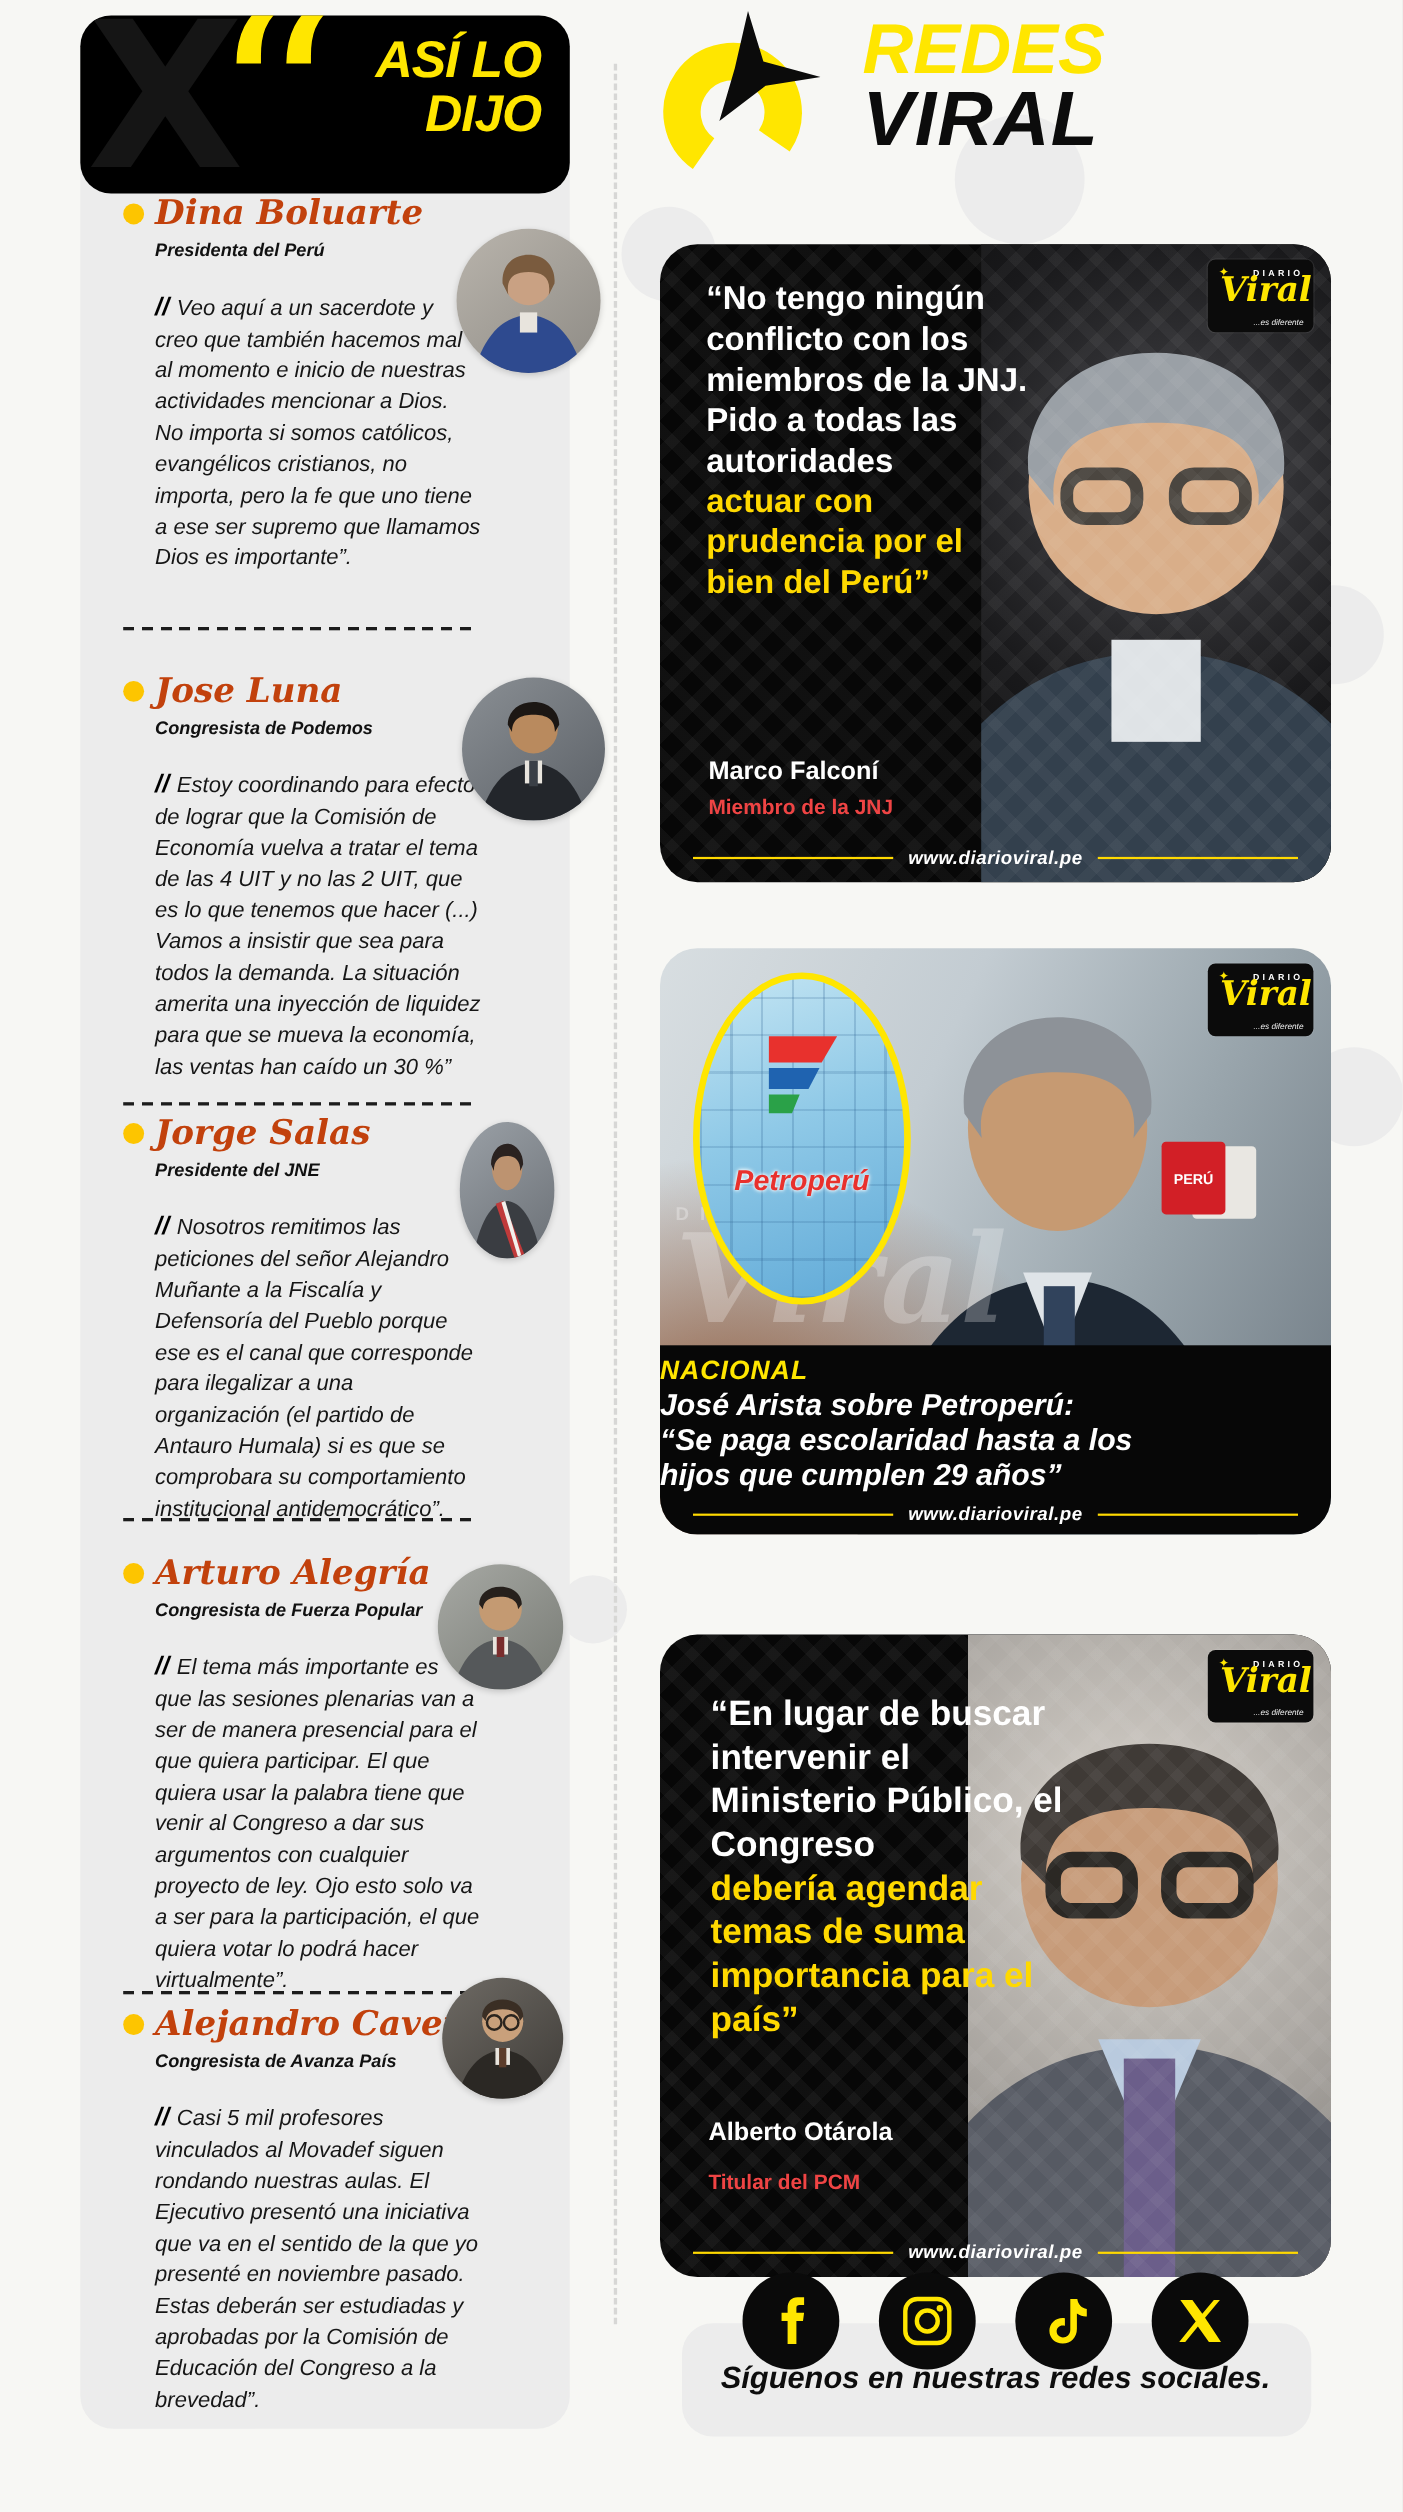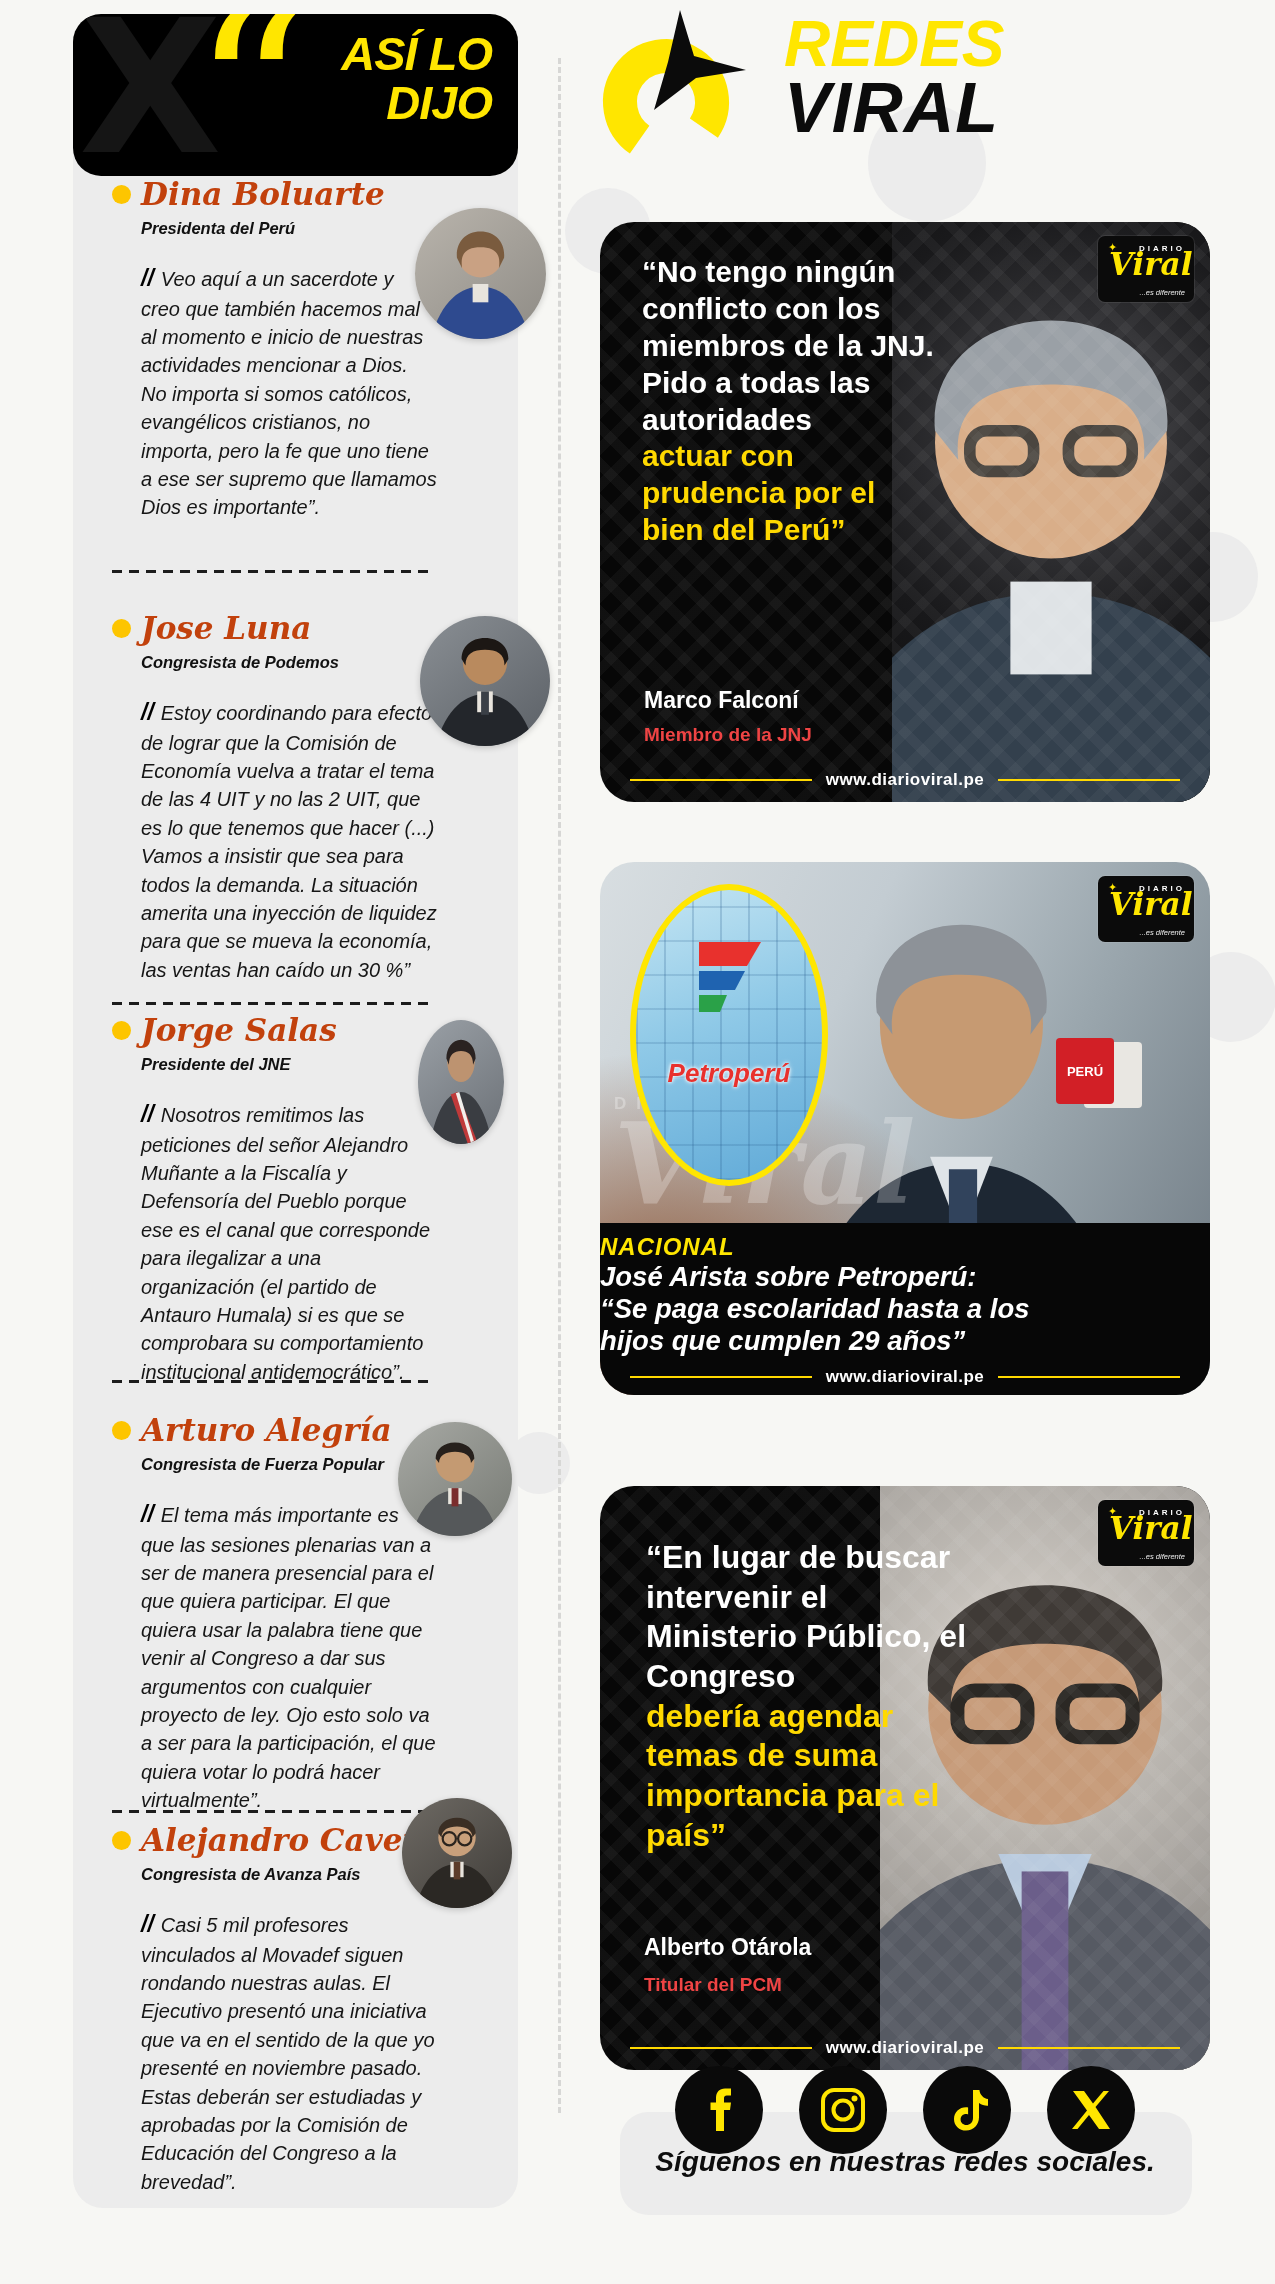--- a/index.html
+++ b/index.html
@@ -59,26 +59,26 @@
   .cphoto svg{display:block;width:100%;height:100%;}
 
   .cquote{position:absolute;z-index:2;}
   .cq-white{color:#fff;font-weight:600;}
   .cq-yellow{color:#ffd900;font-weight:800;}
   .card1 .cquote{left:42px;top:32px;width:302px;font-size:30px;line-height:1.23;}
   .card3 .cquote{left:46px;top:52px;width:336px;font-size:32px;line-height:1.24;}
   .cauthor{position:absolute;left:44px;color:#fff;font-weight:700;font-size:23px;z-index:2;}
   .crole{position:absolute;left:44px;color:#ef4444;font-weight:700;font-size:19px;z-index:2;}
   .card1 .cauthor{top:465px;} .card1 .crole{top:502px;}
-  .card3 .cauthor{top:448px;} .card3 .crole{top:488px;}
+  .card3 .cauthor{top:438px;} .card3 .crole{top:488px;}
 
   .urlbar{position:absolute;left:0;right:0;bottom:12px;display:flex;align-items:center;
           gap:14px;padding:0 30px;z-index:2;}
   .urlbar .uline{flex:1;height:2px;background:#ffd900;}
-  .urlbar .utext{color:#fff;font-size:17px;font-weight:600;letter-spacing:.5px;}
+  .urlbar .utext{color:#fff;font-size:17px;font-weight:600;letter-spacing:.5px;font-style:italic;}
 
   .vlogo{position:absolute;right:16px;top:14px;width:96px;height:66px;background:#0b0b0b;
          border-radius:7px;z-index:3;box-shadow:0 0 0 1px rgba(255,255,255,.08);}
   .v-star{position:absolute;top:5px;left:10px;color:#ffe600;font-size:11px;}
   .v-top{position:absolute;top:8px;right:9px;font-size:8px;letter-spacing:3px;color:#fff;font-weight:700;}
   .v-name{position:absolute;top:13px;left:11px;font-family:"DejaVu Serif",serif;font-style:italic;
           font-weight:900;font-size:31px;color:#ffe600;line-height:1;}
   .v-tag{position:absolute;bottom:5px;right:9px;font-size:7.5px;color:#eee;font-style:italic;}
 
   

